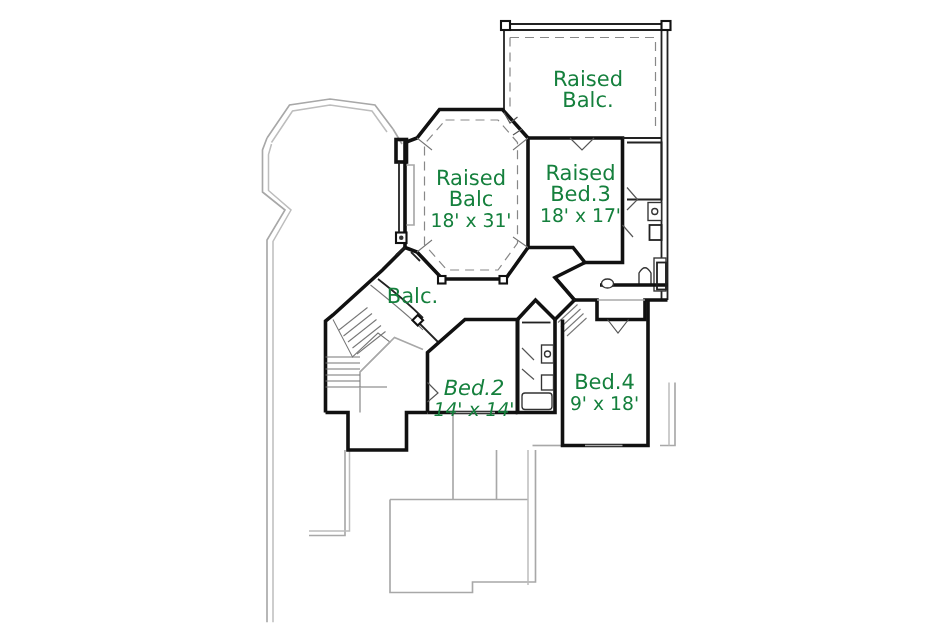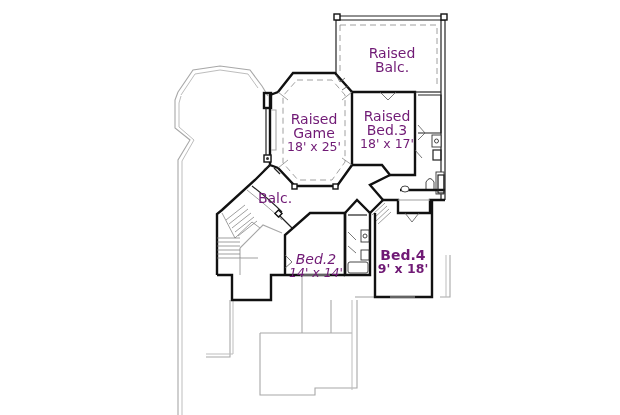--- a/index.html
+++ b/index.html
@@ -7,21 +7,21 @@
   #plan { position: absolute; left: 0; top: 0; width: 620px; height: 415px; }
   .wall { stroke: #111; stroke-width: 2.4; fill: none; stroke-linejoin: miter; }
   .wall-thin { stroke: #222; stroke-width: 1.2; fill: none; }
   .ghost { stroke: #a8a8a8; stroke-width: 1.1; fill: none; }
   .ghost2 { stroke: #bdbdbd; stroke-width: 1; fill: none; }
   .dash { stroke: #888; stroke-width: 0.8; fill: none; stroke-dasharray: 6 4; }
   .stair { stroke: #777; stroke-width: 0.7; fill: none; }
   .fixture { stroke: #333; stroke-width: 0.9; fill: #fff; }
   .post { fill: #fff; stroke: #111; stroke-width: 1.4; }
   .door { stroke: #555; stroke-width: 0.8; fill: none; }
-  .lbl { position: absolute; font-family: "DejaVu Sans", sans-serif; color: #701a75; text-align: center; line-height: 1.0; white-space: nowrap; transform: translateX(-50%); }
+  .lbl { position: absolute; font-family: "DejaVu Sans", sans-serif; color: #15803d; text-align: center; line-height: 1.0; white-space: nowrap; transform: translateX(-50%); }
   .lbl .n { font-size: 14px; display: block; }
   .lbl .d { font-size: 12.5px; display: block; margin-top: 1px; }
 </style>
 </head>
 <body>
 
 <svg id="plan" viewBox="0 0 620 415" xmlns="http://www.w3.org/2000/svg">
 
   <g>
     <path class="ghost" d="M178 92 L193 70 L220 66 L250 70 L262 86"></path>
@@ -151,35 +151,35 @@
   </g>
 </svg>
 
 <div class="lbl" style="left:392px; top:46px;">
   <span class="n">Raised</span>
   <span class="n">Balc.</span>
 </div>
 
 <div class="lbl" style="left:314px; top:112px;">
   <span class="n">Raised</span>
-  <span class="n">Game</span>
-  <span class="d">18' x 25'</span>
+  <span class="n">Balc</span>
+  <span class="d">18' x 31'</span>
 </div>
 
 <div class="lbl" style="left:387px; top:109px;">
   <span class="n">Raised</span>
   <span class="n">Bed.3</span>
   <span class="d">18' x 17'</span>
 </div>
 
 <div class="lbl" style="left:275px; top:191px;">
   <span class="n">Balc.</span>
 </div>
 
 <div class="lbl" style="left:316px; top:252px;font-style:italic;">
   <span class="n">Bed.2</span>
   <span class="d">14' x 14'</span>
 </div>
 
-<div class="lbl" style="left:403px; top:248px;font-weight:bold;">
+<div class="lbl" style="left:403px; top:248px;">
   <span class="n">Bed.4</span>
   <span class="d">9' x 18'</span>
 </div>
 
 </body></html>

